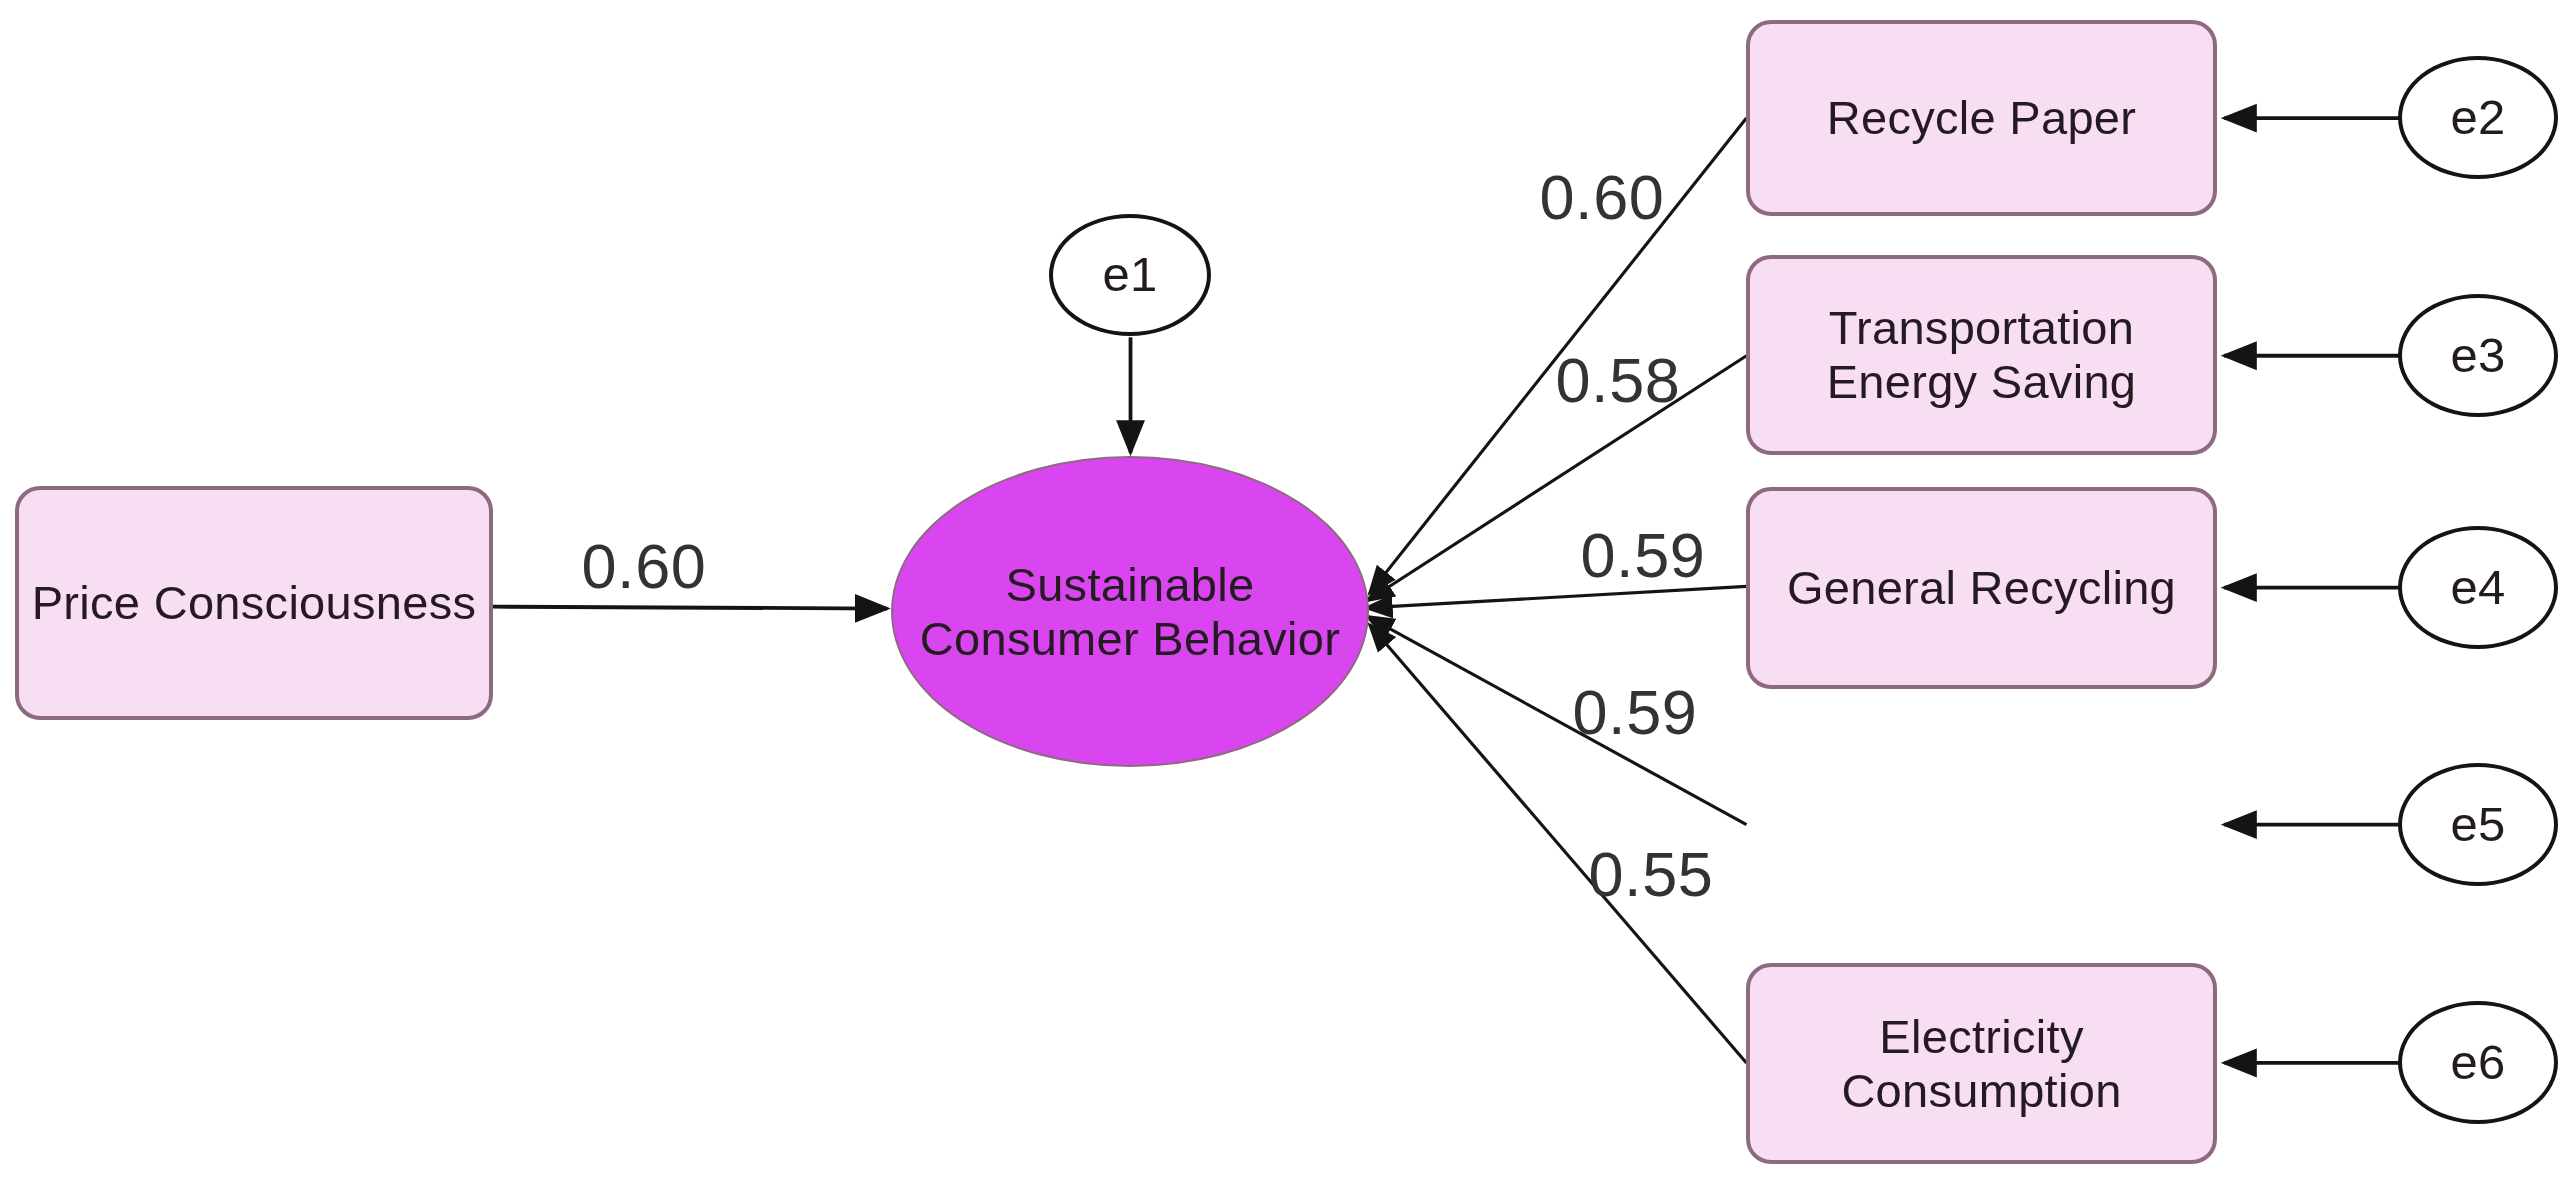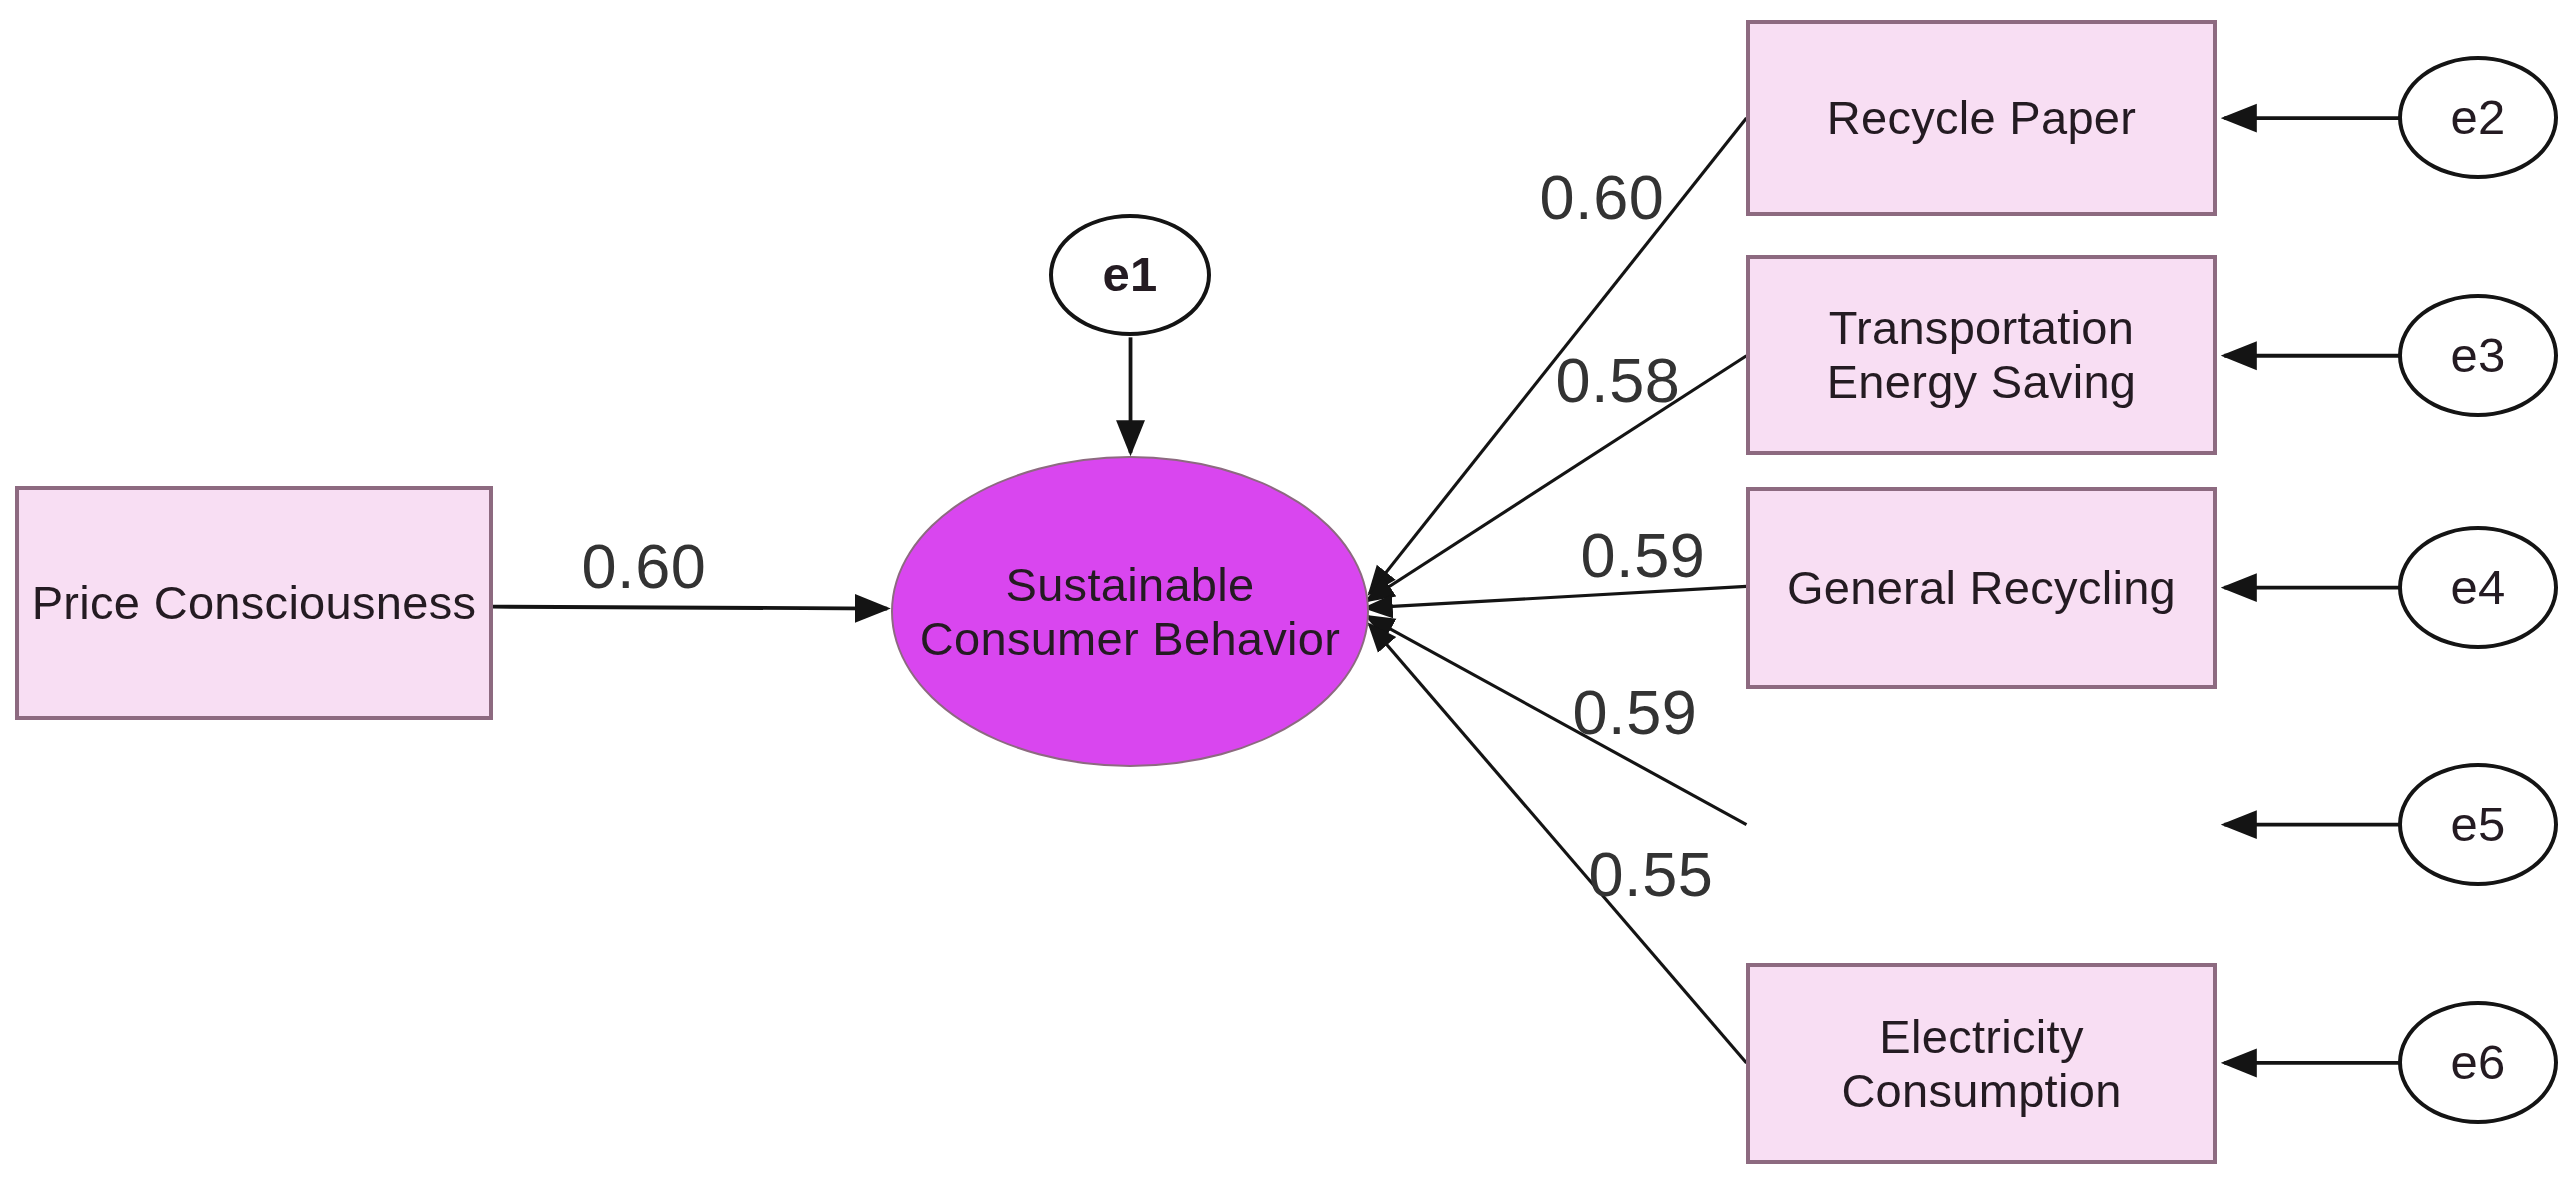--- a/index.html
+++ b/index.html
@@ -18,20 +18,21 @@
     pointer-events: none;
   }
   .node {
     position: absolute;
     box-sizing: border-box;
     display: flex;
     align-items: center;
     justify-content: center;
     text-align: center;
     color: #241b22;
+    border-radius: 25px;
   }
   .node .lbl {
     white-space: pre-line;
     font-size: 47px;
     line-height: 1.14;
     letter-spacing: 0.3px;
   }
   .rectnode {
     background: #f8def3;
     border: 4.4px solid #8d6a80;
@@ -88,21 +89,21 @@
 
   <div class="node rectnode nowrap" style="left:15px; top:486px; width:478px; height:234px;">
     <span class="lbl">Price Consciousness</span>
   </div>
 
   <div class="node latentnode" style="left:891px; top:456px; width:478px; height:311px;">
     <span class="lbl">Sustainable
 Consumer Behavior</span>
   </div>
 
-  <div class="node errnode" style="left:1049px; top:214px; width:162px; height:122px;font-weight:bold;">
+  <div class="node errnode" style="left:1049px; top:214px; width:162px; height:122px;">
     <span class="lbl">e1</span>
   </div>
 
   <div class="node rectnode" style="left:1746px; top:19.6px; width:471px; height:196px;">
     <span class="lbl">Recycle Paper</span>
   </div>
   <div class="node rectnode" style="left:1746px; top:255px; width:471px; height:200px;">
     <span class="lbl">Transportation
 Energy Saving</span>
   </div>

